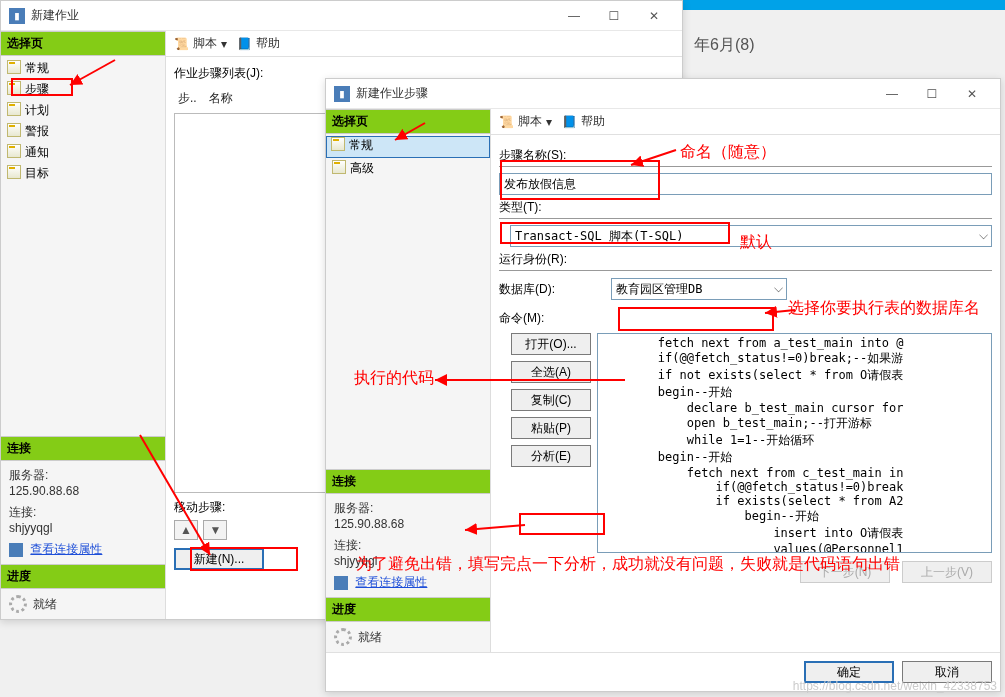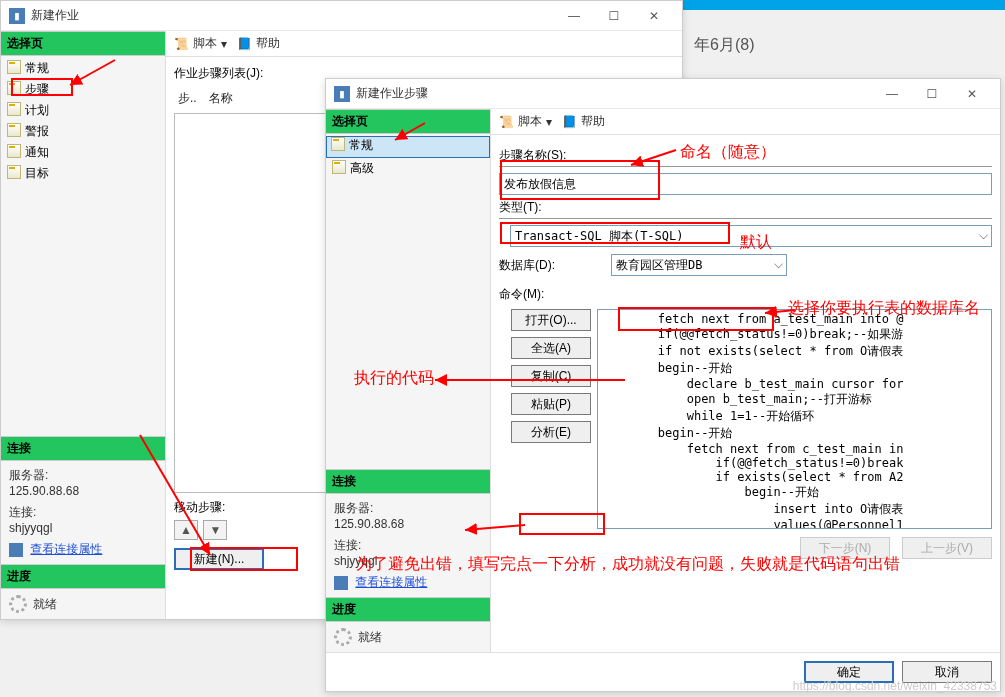--- a/index.html
+++ b/index.html
@@ -7,21 +7,21 @@
 
 .window { position: absolute; background: #fff; border: 1px solid #ccc; box-shadow: 0 2px 8px rgba(0,0,0,0.15); display: flex; flex-direction: column; }
 .titlebar { height: 30px; display: flex; align-items: center; padding: 0 8px; background: #fff; border-bottom: 1px solid #e8e8e8; }
 .titlebar .ticon { width: 16px; height: 16px; background: #4a7db8; margin-right: 6px; display: inline-flex; align-items: center; justify-content: center; color: #fff; font-size: 9px; font-weight: bold; }
 .titlebar .title { flex: 1; color: #333; }
 .titlebar .winbtns { display: flex; }
 .titlebar .winbtn { width: 40px; height: 26px; display: flex; align-items: center; justify-content: center; color: #555; cursor: pointer; }
 
 .body2 { flex: 1; display: flex; overflow: hidden; }
 .leftcol { width: 165px; background: #f5f5f5; border-right: 1px solid #ddd; display: flex; flex-direction: column; }
-.section-h { background: #22c55e; padding: 3px 6px; border-top: 1px solid #ccc; border-bottom: 1px solid #ccc; font-weight: bold; }
+.section-h { background: #84cc16; padding: 3px 6px; border-top: 1px solid #ccc; border-bottom: 1px solid #ccc; font-weight: bold; }
 .navlist { padding: 2px 0; }
 .navitem { display: flex; padding: 2px 6px; cursor: pointer; }
 .navitem .nicon { width: 14px; height: 14px; margin-right: 4px; display: inline-block; }
 .navitem.sel { background: #cde6f7; }
 .navitem.sel.hl { border: 1px solid #2a6fb5; }
 .pageicon { background: linear-gradient(#fff,#e8e8d0); border: 1px solid #c0b870; position: relative; }
 .pageicon::after { content: ""; position: absolute; top: 1px; left: 1px; width: 6px; height: 2px; background: #e0b000; }
 
 .info { padding: 6px 8px; font-size: 12px; color: #333; }
 .info a { color: #1d4ed8; text-decoration: underline; }
@@ -213,20 +213,23 @@
         <div class="fieldrow">
           <span class="lbl group-u">步骤名称(S):</span>
           <input class="txt" value="发布放假信息" style="">
         </div>
         <div class="fieldrow">
           <span class="lbl group-u">类型(T):</span>
           <div style="position:relative;padding-left:11px;">
             <input class="txt" readonly="" style="padding-right: 18px;" value="Transact-SQL 脚本(T-SQL)">
             <span style="position:absolute;right:4px;top:3px;color:#555;">⌵</span>
           </div>
+        </div>
+        <div class="fieldrow">
+          <span class="lbl group-u">运行身份(R):</span>
         </div>
 
         <div class="fieldrow" style="display:flex;align-items:center;gap:12px;margin-top:7px;">
           <span style="width:100px;">数据库(D):</span>
           <div style="position:relative;width:176px;">
             <input class="txt" readonly="" style="padding-right: 18px;" value="教育园区管理DB">
             <span style="position:absolute;right:4px;top:3px;color:#555;">⌵</span>
           </div>
         </div>
 

